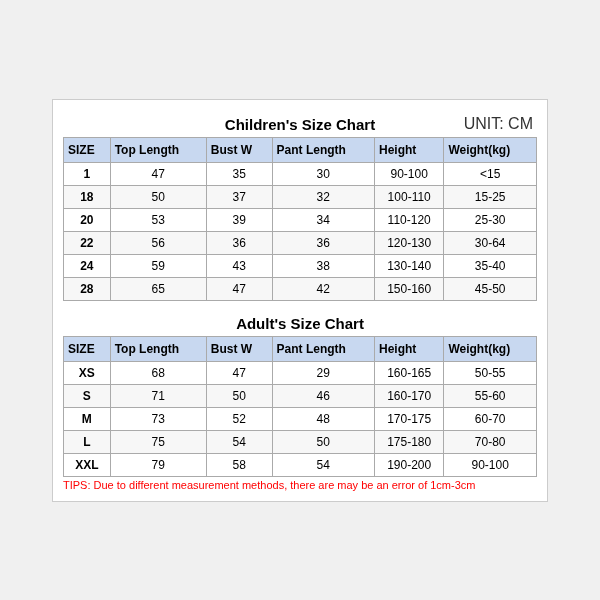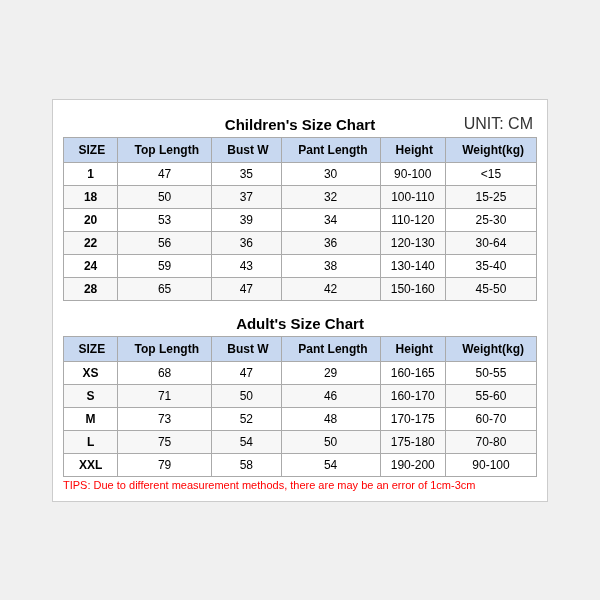--- a/index.html
+++ b/index.html
@@ -37,22 +37,22 @@
       color: #333;
     }
     table {
       width: 100%;
       border-collapse: collapse;
       font-size: 12px;
     }
     th {
       background: #c8d8f0;
       border: 1px solid #aaa;
-      padding: 5px 12px;
-      text-align: right;
+      padding: 5px 4px;
+      text-align: left;
       font-weight: bold;
       font-size: 12px;
     }
     td {
       border: 1px solid #aaa;
       padding: 4px 4px;
       text-align: center;
       font-size: 12px;
     }
     tr.size-row td:first-child {

